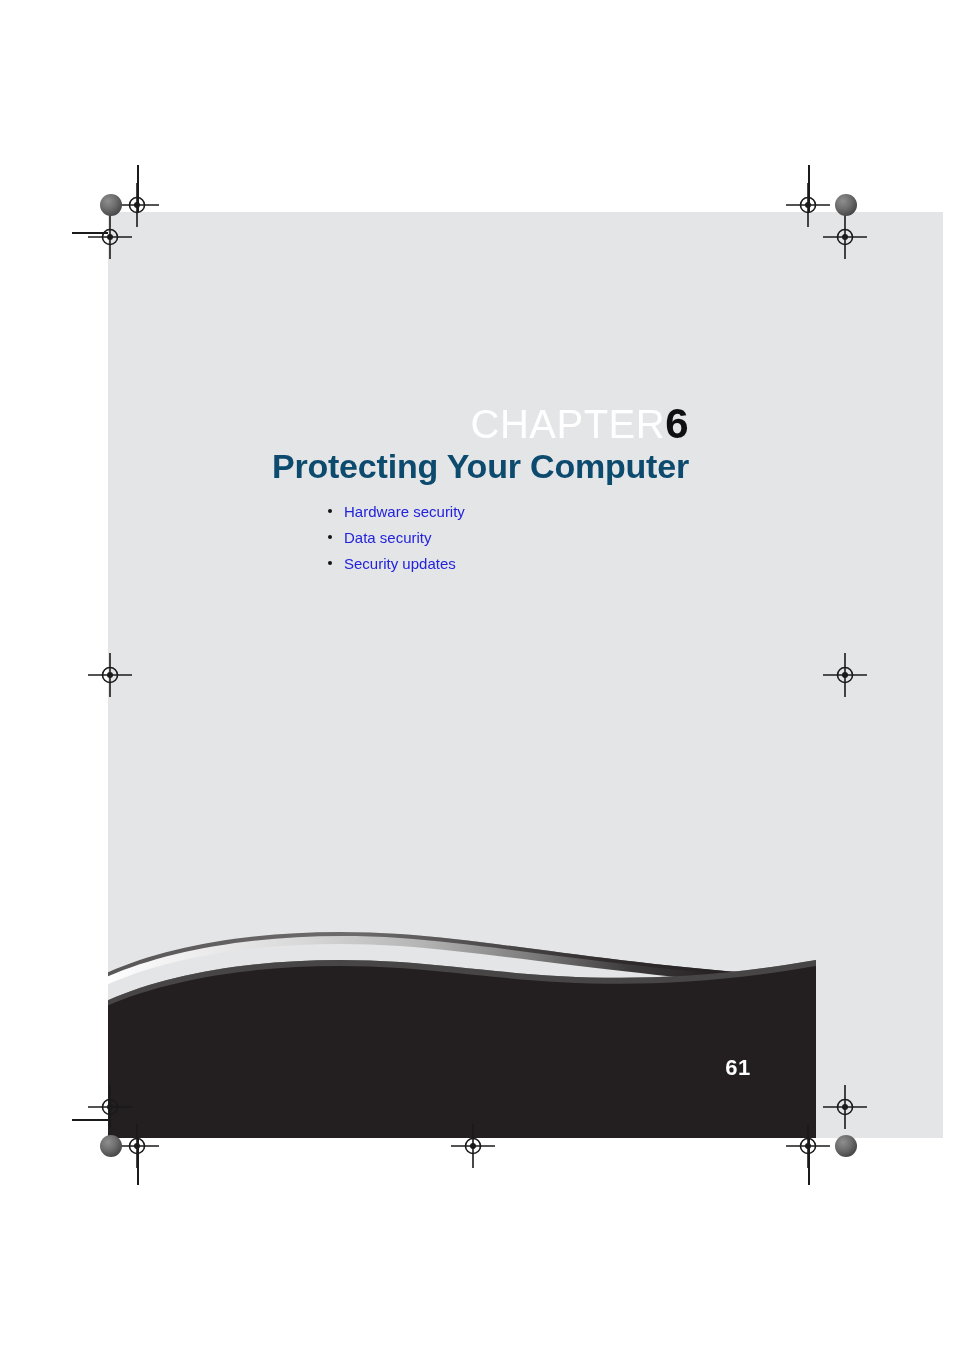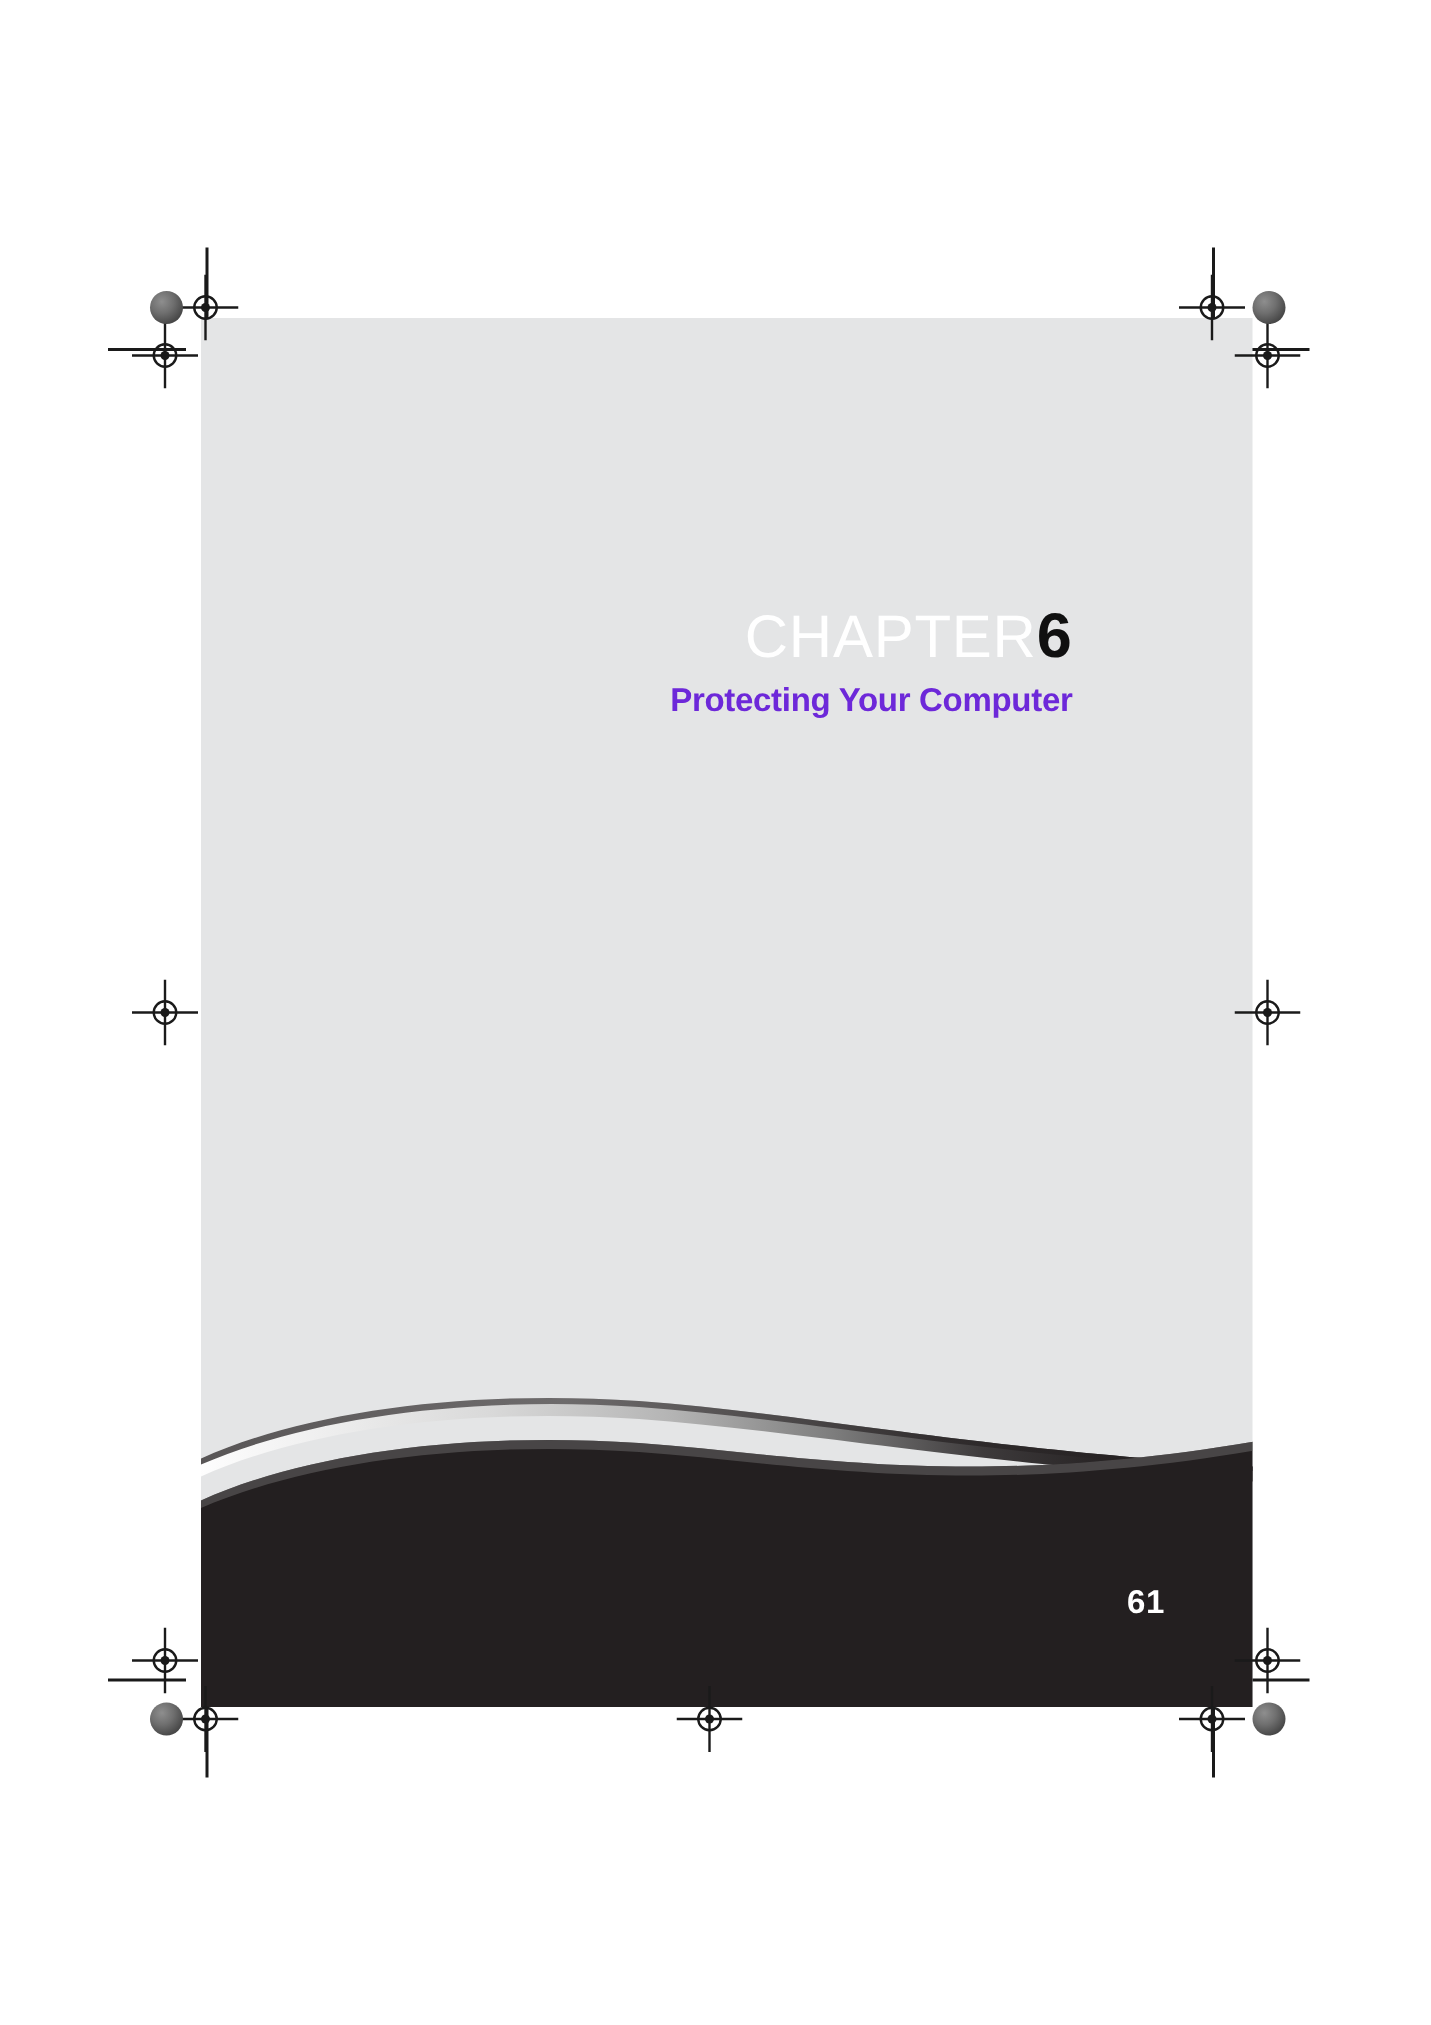--- a/index.html
+++ b/index.html
@@ -11,23 +11,23 @@
     width: 954px;
     height: 1350px;
     position: relative;
     overflow: hidden;
     font-family: "Liberation Sans", sans-serif;
   }
 
   
   #page-sheet {
     position: absolute;
-    left: 134px;
+    left: 108px;
     top: 212px;
-    width: 701px;
+    width: 835px;
     height: 926px;
     background: #e4e5e6;
     overflow: hidden;
   }
 
   
   #heading-block {
     position: absolute;
     left: 0;
     top: 190px;
@@ -44,24 +44,24 @@
     color: #ffffff;
     font-weight: 400;
   }
   #chapter-number {
     color: #101010;
     font-weight: 700;
     font-size: 42px;
   }
   #chapter-title {
     margin-top: 4px;
-    font-size: 22px;
+    font-size: 34px;
     line-height: 32px;
     font-weight: 700;
-    color: #6d28d9;
+    color: #0c4a6e;
     letter-spacing: -0.2px;
     white-space: nowrap;
   }
 
   
   #toc-list {
     position: absolute;
     left: 218px;
     top: 290px;
     margin: 0;
@@ -145,20 +145,34 @@
 <div class="crop-rule" style="left:808px; top:1133px; width:1.6px; height:52px;"></div>
 <div class="crop-rule" style="left:821px; top:1119px; width:52px; height:1.6px;"></div>
 
 <div id="page-sheet">
 
   <div id="heading-block">
     <div id="chapter-eyebrow"><span id="chapter-word">CHAPTER</span><span id="chapter-number">6</span></div>
     <div id="chapter-title">Protecting Your Computer</div>
   </div>
 
+  <ul id="toc-list">
+    <li>
+      <span class="bullet-dot"></span>
+      <span>Hardware security</span>
+    </li>
+    <li>
+      <span class="bullet-dot"></span>
+      <span>Data security</span>
+    </li>
+    <li>
+      <span class="bullet-dot"></span>
+      <span>Security updates</span>
+    </li>
+  </ul>
 
   <svg id="wave-art" viewBox="0 0 716 232" preserveAspectRatio="none">
     <defs>
       <linearGradient id="ribbonGrad" x1="0" y1="0" x2="1" y2="0">
         <stop offset="0.00" stop-color="#ffffff"></stop>
         <stop offset="0.10" stop-color="#f2f2f2"></stop>
         <stop offset="0.28" stop-color="#d9d9d9"></stop>
         <stop offset="0.45" stop-color="#b4b4b4"></stop>
         <stop offset="0.60" stop-color="#7d7d7d"></stop>
         <stop offset="0.74" stop-color="#3d3a3b"></stop>

